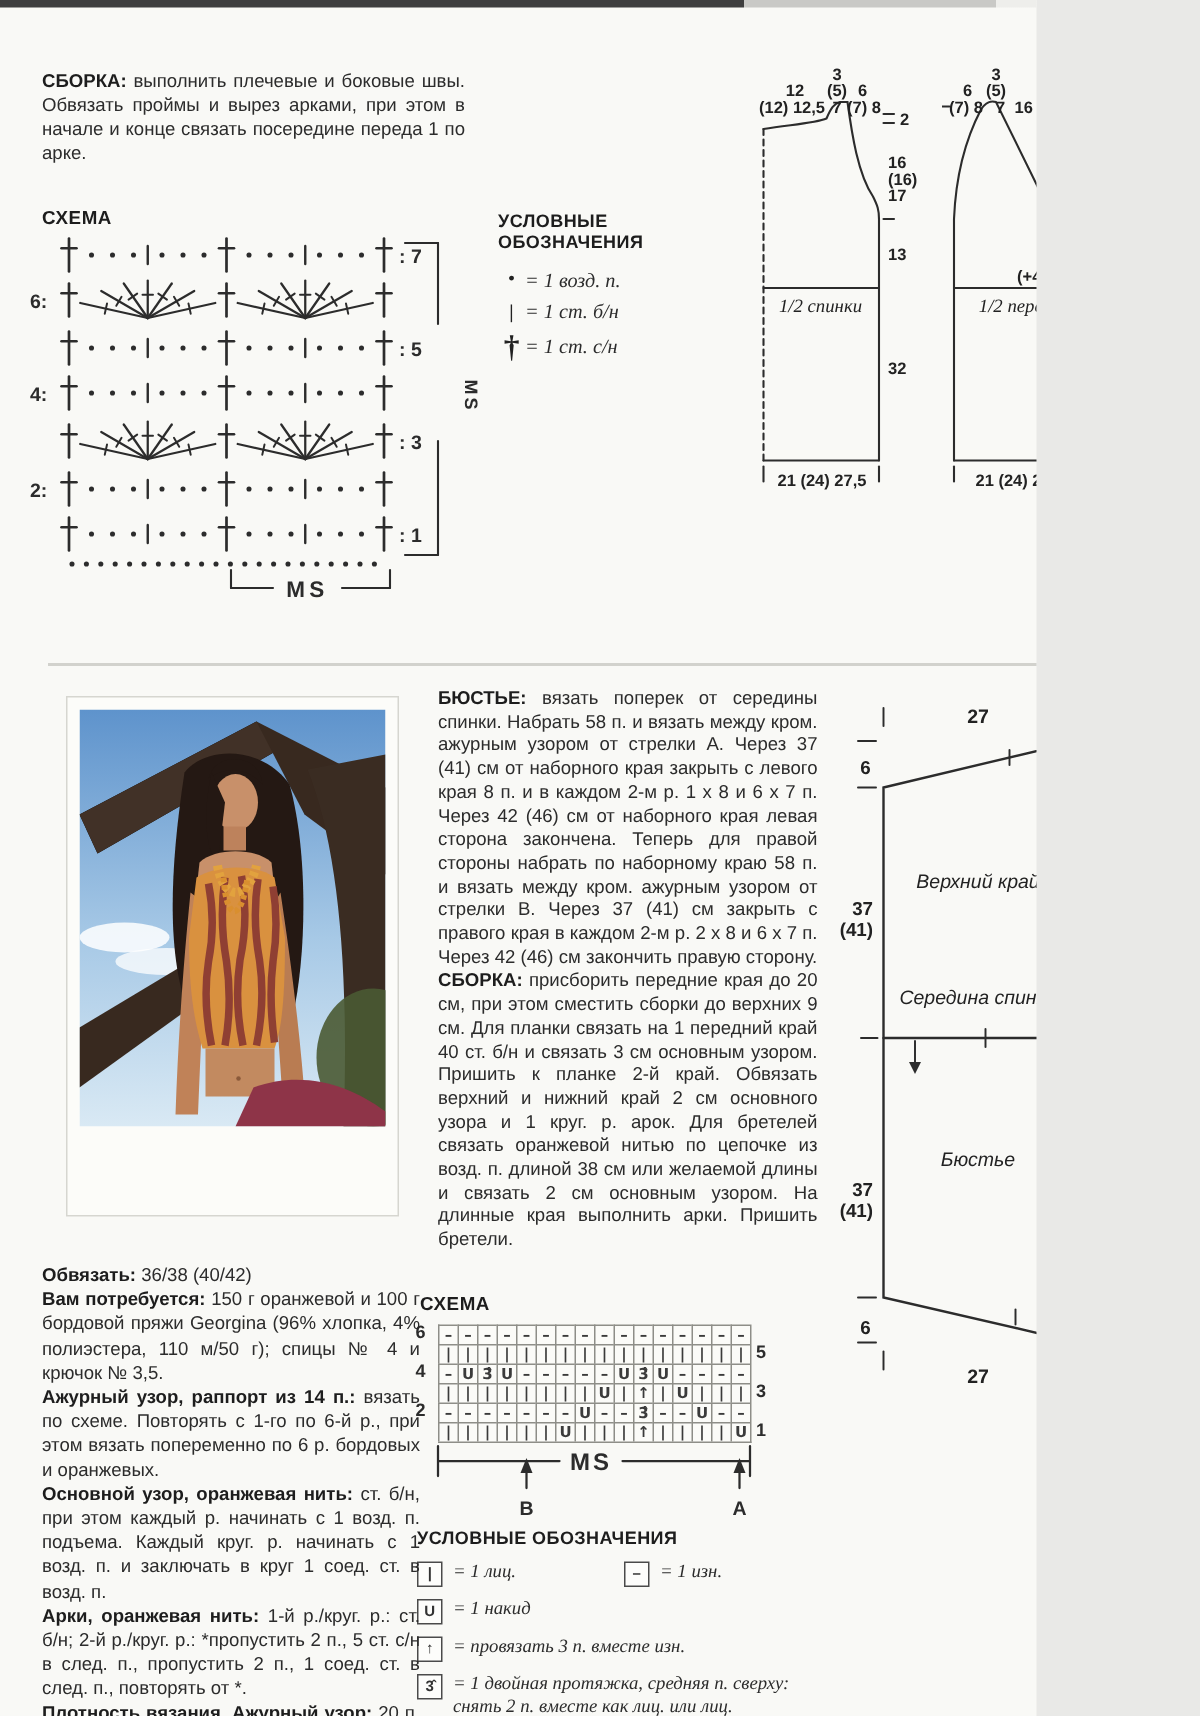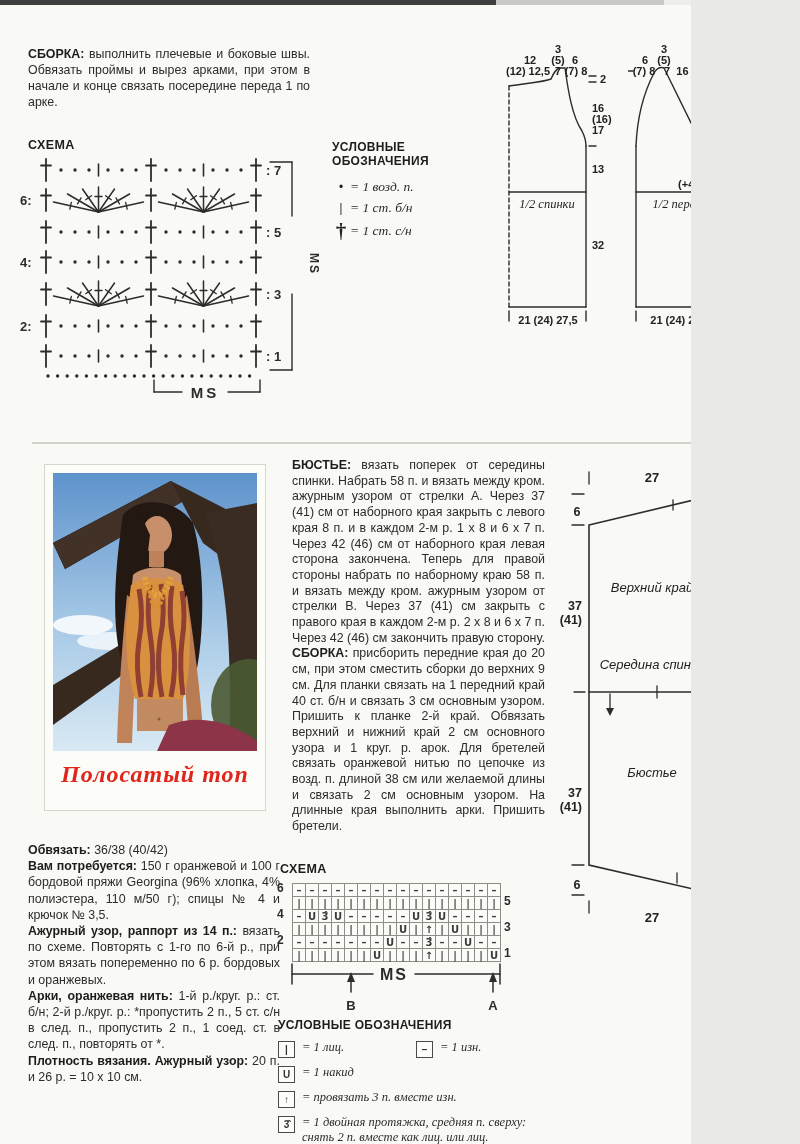--- a/index.html
+++ b/index.html
@@ -380,21 +380,20 @@
         <path d="M108,111 q5,28 -1,56 q-4,28 2,57"></path>
         <path d="M119,113 q-4,27 1,54 q4,27 -2,57"></path>
         <path d="M129,118 q4,25 0,50 q-3,25 1,54"></path>
       </g>
       <path d="M92,104 C96,128 112,128 118,104" stroke="#e2a23e" stroke-width="6" stroke-dasharray="3 2" fill="none"></path>
       <path d="M96,112 C98,142 108,142 112,112" stroke="#d98f2f" stroke-width="4" stroke-dasharray="3 2" fill="none"></path>
       <rect x="84" y="226" width="46" height="32" fill="#c28a60"></rect>
       <circle cx="106" cy="246" r="1.5" fill="#8a5a3a"></circle>
       <path d="M116,252 C148,240 180,250 204,268 L204,278 L104,278 Z" fill="#8e3448"></path>
     </svg>
-    <div class="caption">Полосатый топ</div>
   </div>
 
   <div class="txt abs" style="left:292px;top:458px;width:253px;line-height:15.7px;">
     <p><b>БЮСТЬЕ:</b>
        <span>вязать поперек от середины спинки. Набрать 58 п. и вязать между кром. ажурным узором от стрелки А. Через 37 (41) см от наборного края закрыть с левого края 8 п. и в каждом 2-м р. 1 х 8 и 6 х 7 п. Через 42 (46) см от наборного края левая сторона закончена. Теперь для правой стороны набрать по наборному краю 58 п. и вязать между кром. ажурным узором от стрелки В. Через 37 (41) см закрыть с правого края в каждом 2-м р. 2 х 8 и 6 х 7 п. Через 42 (46) см закончить правую сторону.</span></p>
     <p><b>СБОРКА:</b>
        <span>присборить передние края до 20 см, при этом сместить сборки до верхних 9 см. Для планки связать на 1 передний край 40 ст. б/н и связать 3 см основным узором. Пришить к планке 2-й край. Обвязать верхний и нижний край 2 см основного узора и 1 круг. р. арок. Для бретелей связать оранжевой нитью по цепочке из возд. п. длиной 38 см или желаемой длины и связать 2 см основным узором. На длинные края выполнить арки. Пришить бретели.</span></p>
   </div>
 
   <div class="schema-label" style="left:280px;top:862px;">СХЕМА</div>
@@ -539,20 +538,22 @@
     </div>
   </div>
 
   <div class="txt abs" style="left:28px;top:842px;width:252px;line-height:16.2px;">
     <p><b>Обвязать:</b>
        <span>36/38 (40/42)</span></p>
     <p><b>Вам потребуется:</b>
        <span>150 г оранжевой и 100 г бордовой пряжи Georgina (96% хлопка, 4% полиэстера, 110 м/50 г); спицы № 4 и крючок № 3,5.</span></p>
     <p><b>Ажурный узор, раппорт из 14 п.:</b>
        <span>вязать по схеме. Повторять с 1-го по 6-й р., при этом вязать попеременно по 6 р. бордовых и оранжевых.</span></p>
+    <p><b>Основной узор, оранжевая нить:</b>
+       <span>ст. б/н, при этом каждый р. начинать с 1 возд. п. подъема. Каждый круг. р. начинать с 1 возд. п. и заключать в круг 1 соед. ст. в возд. п.</span></p>
     <p><b>Арки, оранжевая нить:</b>
        <span>1-й р./круг. р.: ст. б/н; 2-й р./круг. р.: *пропустить 2 п., 5 ст. с/н в след. п., пропустить 2 п., 1 соед. ст. в след. п., повторять от *.</span></p>
     <p><b>Плотность вязания. Ажурный узор:</b>
        <span>20 п. и 26 р. = 10 х 10 см.</span></p>
   </div>
 
   <svg class="abs" style="left:552px;top:462px;" width="246" height="478" viewBox="0 0 246 478">
     <g stroke="#2c2c2c" stroke-width="1.6" fill="none" stroke-linecap="round">
       <path d="M37,63 L167,32 L167,433 L37,403 Z"></path>
       <line x1="37" y1="230" x2="167" y2="230"></line>

